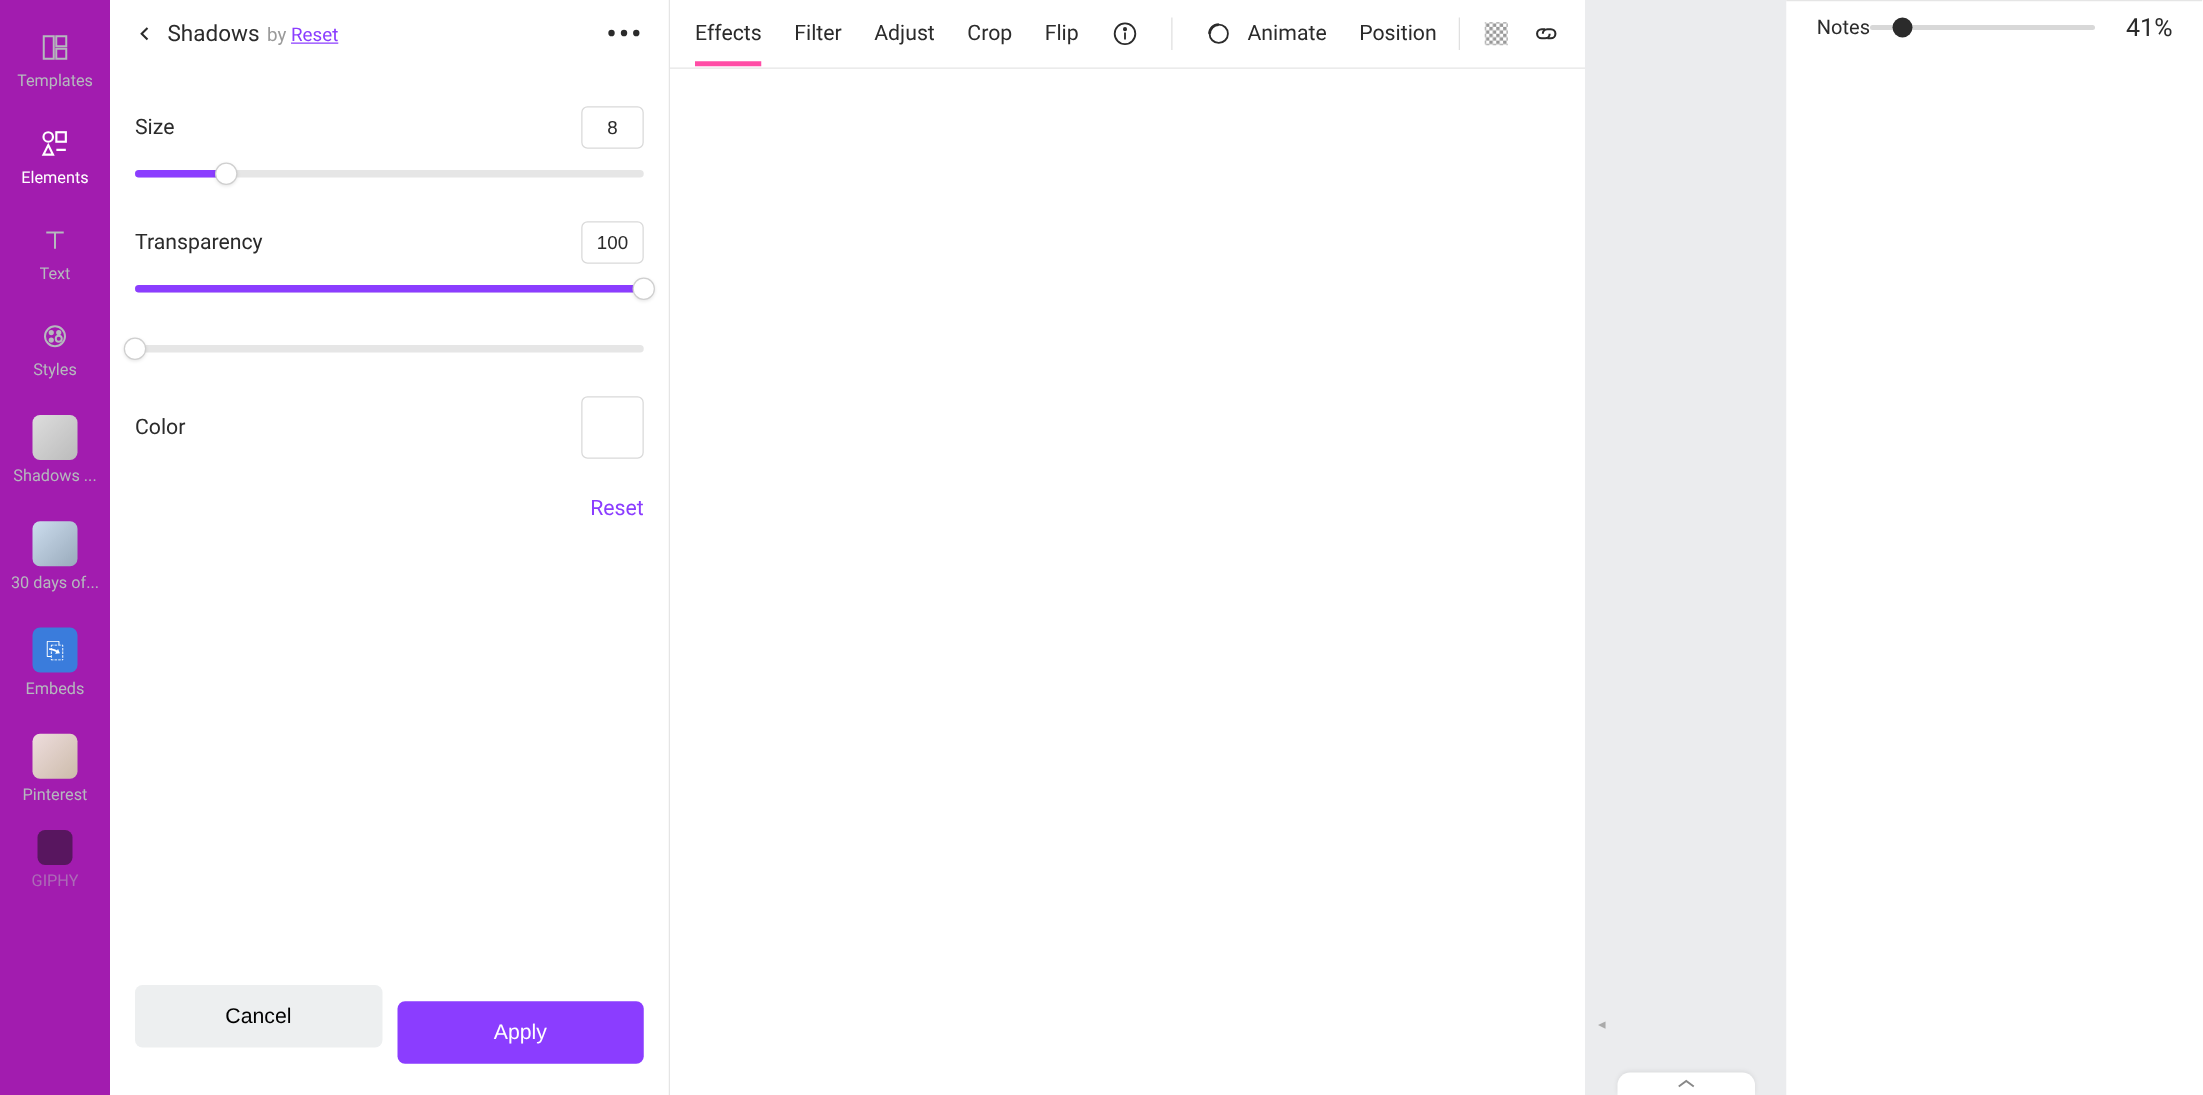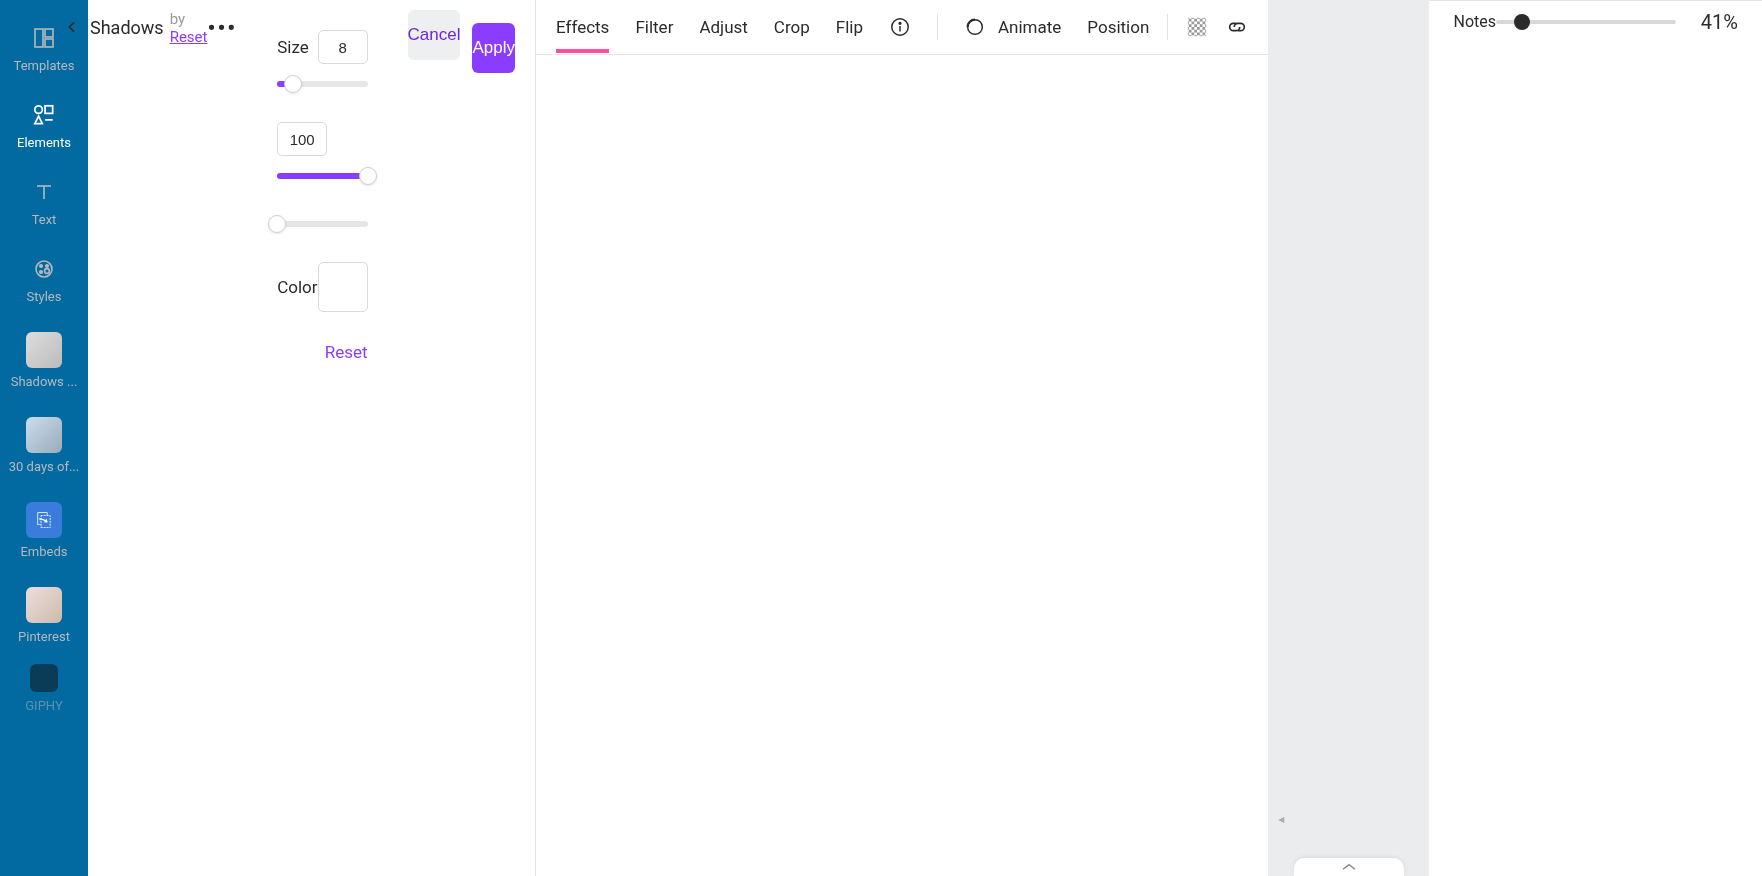--- a/index.html
+++ b/index.html
@@ -1,29 +1,29 @@
 <!DOCTYPE html>
 <html><head>
 <meta charset="utf-8">
 <style>
 * { box-sizing: border-box; margin: 0; padding: 0; }
 body { font-family: -apple-system, BlinkMacSystemFont, "Segoe UI", Roboto, Helvetica, Arial, sans-serif; background: #fff; overflow: hidden; width: 1762px; height: 876px; }
 
 .app { display: flex; width: 100%; height: 100%; }
 
 
-.sidebar { width: 88px; background: #0369a1; display: flex; flex-direction: column; align-items: center; padding-top: 10px; }
+.sidebar { width: 88px; background: #a21caf; display: flex; flex-direction: column; align-items: center; padding-top: 10px; }
 .side-item { width: 100%; display: flex; flex-direction: column; align-items: center; padding: 14px 0; cursor: pointer; color: #b5b9bd; font-size: 13px; }
 .side-item.active { color: #fff; }
 .side-item .sicon { width: 28px; height: 28px; margin-bottom: 6px; display: flex; align-items: center; justify-content: center; }
 .side-img { width: 36px; height: 36px; border-radius: 6px; margin-bottom: 6px; background: #888; }
 .side-label { font-size: 13px; text-align: center; max-width: 80px; white-space: nowrap; overflow: hidden; text-overflow: ellipsis; }
 
 
-.left-panel { width: 448px; background: #fff; display: flex; flex-direction: row; border-right: 1px solid #e5e5e5; justify-content: flex-end; }
+.left-panel { width: 448px; background: #fff; display: flex; flex-direction: column; border-right: 1px solid #e5e5e5; }
 .panel-header { height: 55px; display: flex; align-items: center; padding: 0 20px; }
 .panel-header .back { font-size: 20px; color: #4a4a4a; margin-right: 10px; cursor: pointer; }
 .panel-header .title { font-size: 18px; color: #2b2b2b; margin-right: 6px; }
 .panel-header .byline { font-size: 15px; color: #9a9a9a; }
 .panel-header .byline a { color: #8b3dff; text-decoration: underline; }
 .panel-header .more { margin-left: auto; font-size: 22px; color: #2b2b2b; cursor: pointer; letter-spacing: 2px; font-weight: bold; }
 
 .panel-body { flex: 1; padding: 30px 20px 0 20px; }
 .ctrl-row { display: flex; align-items: center; margin-bottom: 10px; }
 .ctrl-label { font-size: 17px; color: #2b2b2b; flex: 1; }
@@ -34,21 +34,21 @@
 .slider-thumb { position: absolute; width: 18px; height: 18px; background: #fff; border: 1px solid #cfcfcf; border-radius: 50%; box-shadow: 0 1px 3px rgba(0,0,0,0.1); transform: translateX(-50%); }
 
 .color-row { display: flex; align-items: center; margin: 20px 0 30px 0; }
 .color-swatch { width: 50px; height: 50px; border: 1px solid #d9d9d9; border-radius: 5px; background: #fff; margin-left: auto; cursor: pointer; }
 
 .reset-row { display: flex; justify-content: flex-end; }
 .reset-link { font-size: 17px; color: #8b3dff; cursor: pointer; }
 
 .panel-footer { padding: 10px 20px 25px 20px; display: flex; gap: 12px; }
 .btn { flex: 1; height: 50px; border-radius: 6px; font-size: 17px; border: none; cursor: pointer; }
-.btn-cancel { background: #edeff0; color: #6d28d9; }
+.btn-cancel { background: #edeff0; color: #000000; }
 .btn-apply { background: #8b3dff; color: #fff; font-weight: 500; margin-top: 13px; }
 
 
 .main { flex: 1; display: flex; background: #fff; }
 
 
 .toolbar { height: 55px; display: flex; align-items: center; padding: 0 20px; border-bottom: 1px solid #e5e5e5; gap: 26px; }
 .tb-item { font-size: 17px; color: #2b2b2b; cursor: pointer; padding: 14px 0; position: relative; }
 .tb-item.active::after { content: ''; position: absolute; bottom: -2px; left: 0; right: 0; height: 4px; background: #ff4da6; }
 .tb-sep { width: 1px; height: 26px; background: #e0e0e0; }
@@ -183,20 +183,21 @@
         <span class="ctrl-label">Size</span>
         <input class="ctrl-input" value="8" style="">
       </div>
       <div class="slider-wrap">
         <div class="slider-track"></div>
         <div class="slider-fill" id="sizeFill" style="width: 18%;"></div>
         <div class="slider-thumb" id="sizeThumb" style="left: 18%;"></div>
       </div>
 
       <div class="ctrl-row">
+        <span class="ctrl-label">Transparency</span>
         <input class="ctrl-input" value="100" style="">
       </div>
       <div class="slider-wrap">
         <div class="slider-track"></div>
         <div class="slider-fill" id="transFill" style="width: 100%;"></div>
         <div class="slider-thumb" id="transThumb" style="left: 100%;"></div>
       </div>
 
       <div class="slider-wrap">
         <div class="slider-track"></div>

